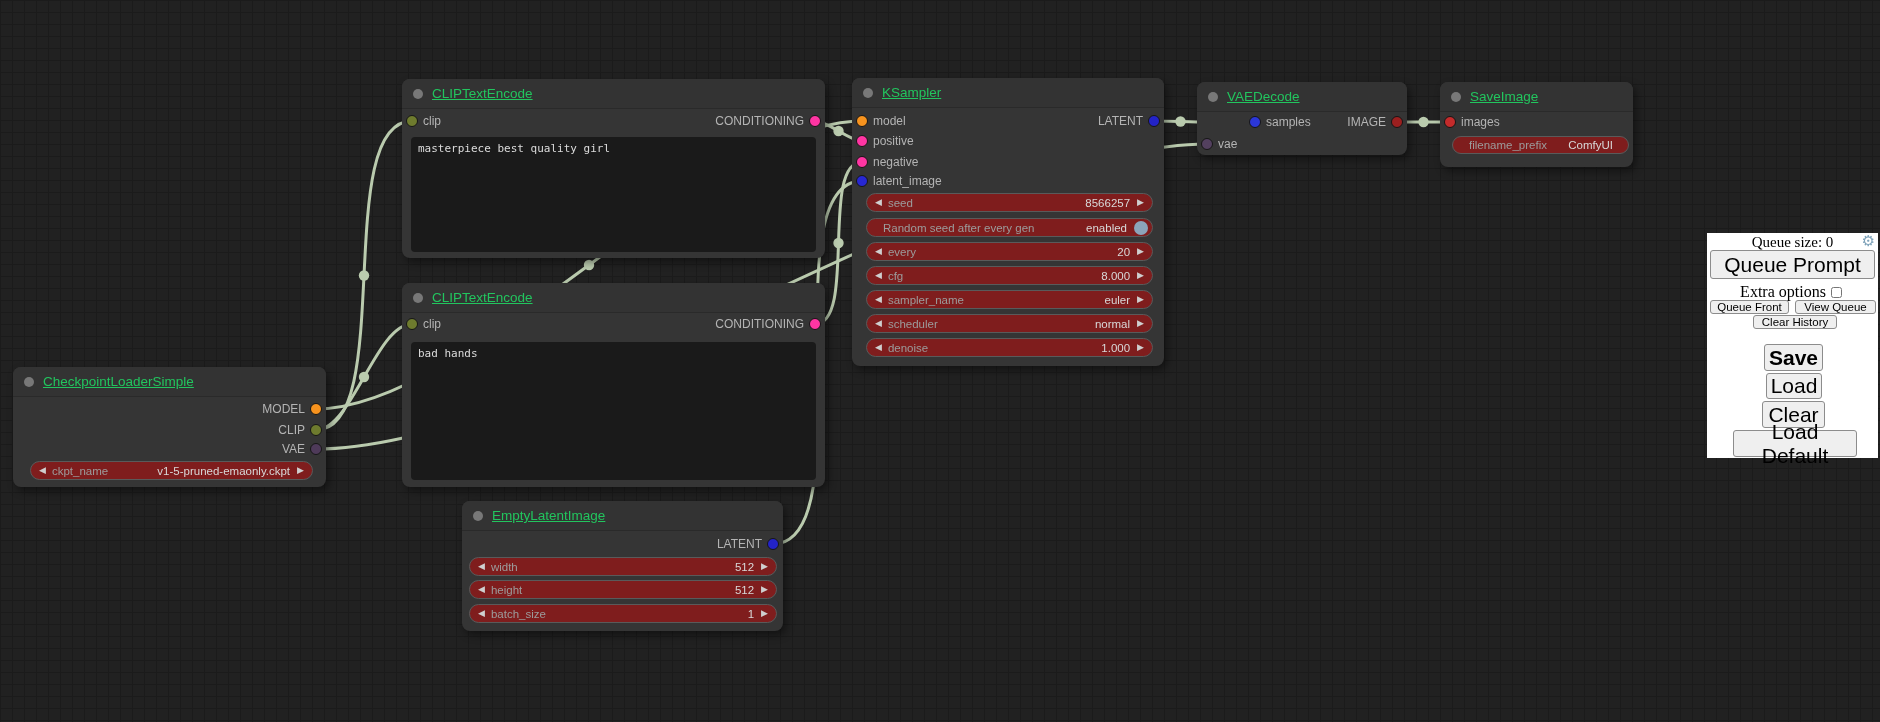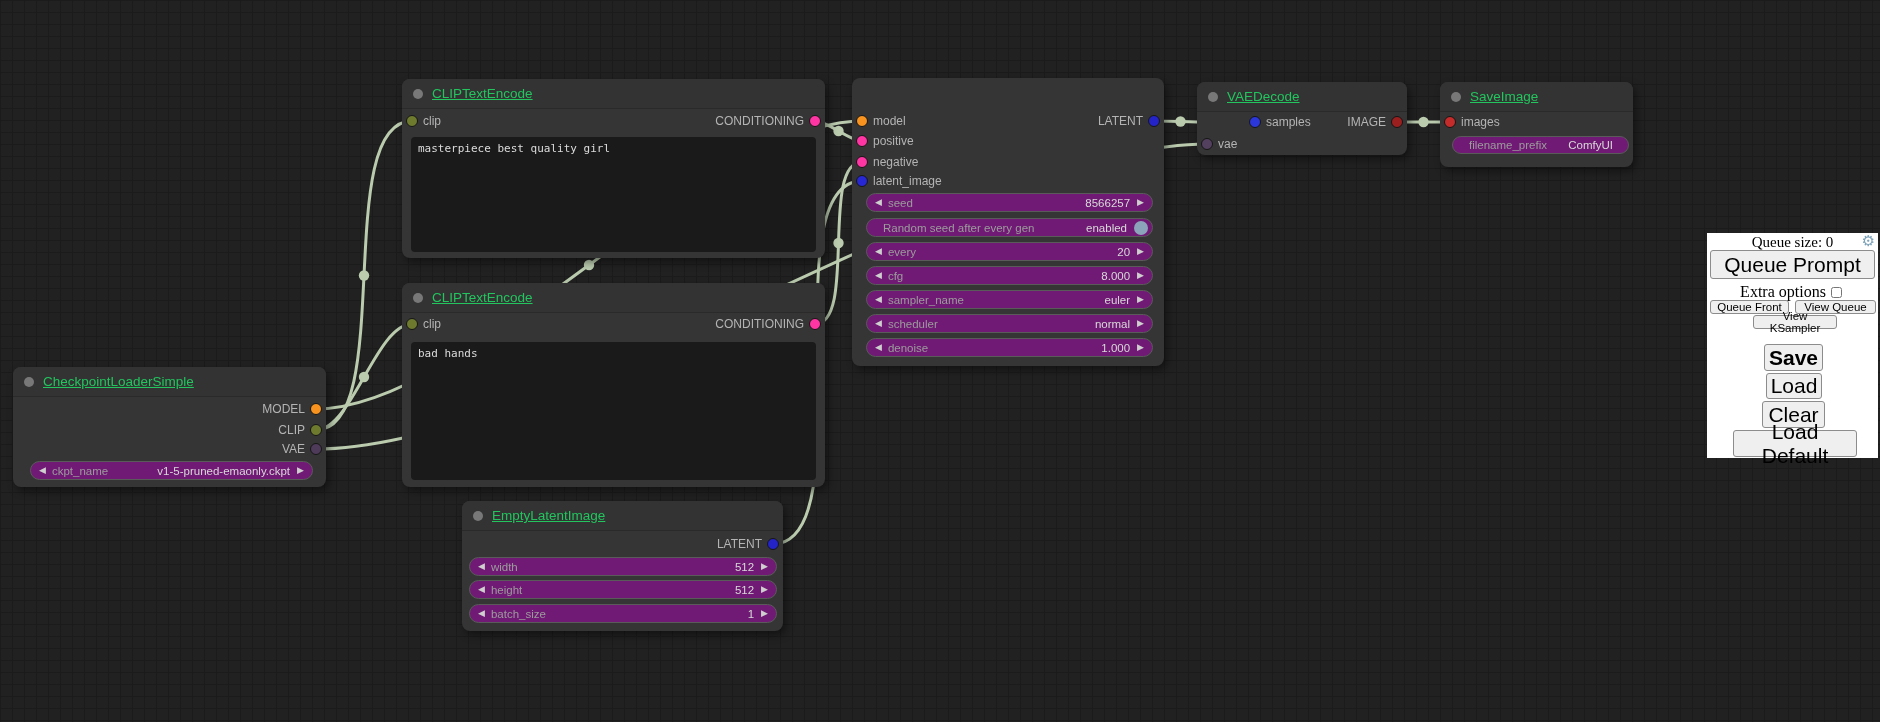--- a/index.html
+++ b/index.html
@@ -27,21 +27,21 @@
   .title-dot{width:10px;height:10px;border-radius:50%;background:#787878;margin:0 9px 0 11px;flex:none;}
   .slot{position:absolute;height:18px;display:flex;align-items:center;color:#b4b4b4;font-size:12px;width:100%;}
   .port{position:absolute;width:10px;height:10px;border-radius:50%;border:1px solid #161616;top:50%;transform:translateY(-50%);box-sizing:content-box;}
   .slot.in .port{left:4px;}
   .slot.out .port{right:4px;}
   .slot.in .slot-label{margin-left:21px;}
   .slot.out{justify-content:flex-end;}
   .slot.out .slot-label{margin-right:21px;}
   .widget{
     position:absolute;height:19px;border:1px solid #5a5a5a;border-radius:11px;
-    background:#701a75;display:flex;align-items:center;color:#9c9c9c;font-size:11.5px;
+    background:#7f1d1d;display:flex;align-items:center;color:#9c9c9c;font-size:11.5px;
     box-sizing:border-box;padding:0 8px;
   }
   .widget .arrow{color:#cfcfcf;font-size:9px;flex:none;line-height:1;}
   .widget .w-label{margin-left:6px;flex:none;}
   .widget .w-value{margin-left:auto;margin-right:7px;color:#d8d8d8;}
   .widget.no-arrows .w-label{margin-left:8px;}
   .widget .toggle-dot{width:14px;height:14px;border-radius:50%;background:#8ba4ba;flex:none;margin-right:-4px;}
   .prompt-box{
     position:absolute;background:#1a1a1a;border-radius:4px;
     color:#dcdcdc;font-family:"DejaVu Sans Mono", monospace;font-size:11px;
@@ -141,20 +141,24 @@
           <span class="port" style="background: rgb(110, 123, 46);"></span>
           <span class="slot-label">clip</span>
         </div>
         <div class="slot out" style="top: 32px;">
           <span class="slot-label">CONDITIONING</span>
           <span class="port" style="background: rgb(255, 53, 163);"></span>
         </div>
         <div class="prompt-box" style="left: 9px; top: 59px; width: 405px; height: 138px;">bad hands</div>
       </div>
       <div class="node" style="left: 852px; top: 78px; width: 312px; height: 288px;">
+        <div class="node-title">
+          <span class="title-dot"></span>
+          <span>KSampler</span>
+        </div>
         <div class="slot in" style="top: 34px;">
           <span class="port" style="background: rgb(247, 147, 30);"></span>
           <span class="slot-label">model</span>
         </div>
         <div class="slot in" style="top: 54px;">
           <span class="port" style="background: rgb(255, 53, 163);"></span>
           <span class="slot-label">positive</span>
         </div>
         <div class="slot in" style="top: 94px;">
           <span class="port" style="background: rgb(39, 39, 211);"></span>
@@ -274,19 +278,19 @@
 
   <div id="menu">
     <div class="queue-size">Queue size: 0</div>
     <div class="gear">⚙</div>
     <button class="mbtn" style="left:3px;top:17px;width:165px;height:29px;font-size:21px;">Queue Prompt</button>
     <div class="extra-row">
       <span>Extra options</span><input type="checkbox" style="">
     </div>
     <button class="mbtn" style="left:3px;top:67px;width:79px;height:14px;font-size:11.5px;">Queue Front</button>
     <button class="mbtn" style="left:88px;top:67px;width:81px;height:14px;font-size:11.5px;">View Queue</button>
-    <button class="mbtn" style="left:46px;top:82px;width:84px;height:14px;font-size:11.5px;">View KSampler</button>
+    <button class="mbtn" style="left:46px;top:82px;width:84px;height:14px;font-size:11.5px;">Clear History</button>
     <button class="mbtn" style="left:57px;top:111px;width:59px;height:27px;font-size:21px;font-weight:bold;">Save</button>
     <button class="mbtn" style="left:59px;top:140px;width:56px;height:26px;font-size:21px;">Load</button>
     <button class="mbtn" style="left:55px;top:168px;width:63px;height:27px;font-size:21px;">Clear</button>
     <button class="mbtn" style="left:26px;top:197px;width:124px;height:27px;font-size:21px;">Load Default</button>
   </div>
 </div>
 
 </body></html>

